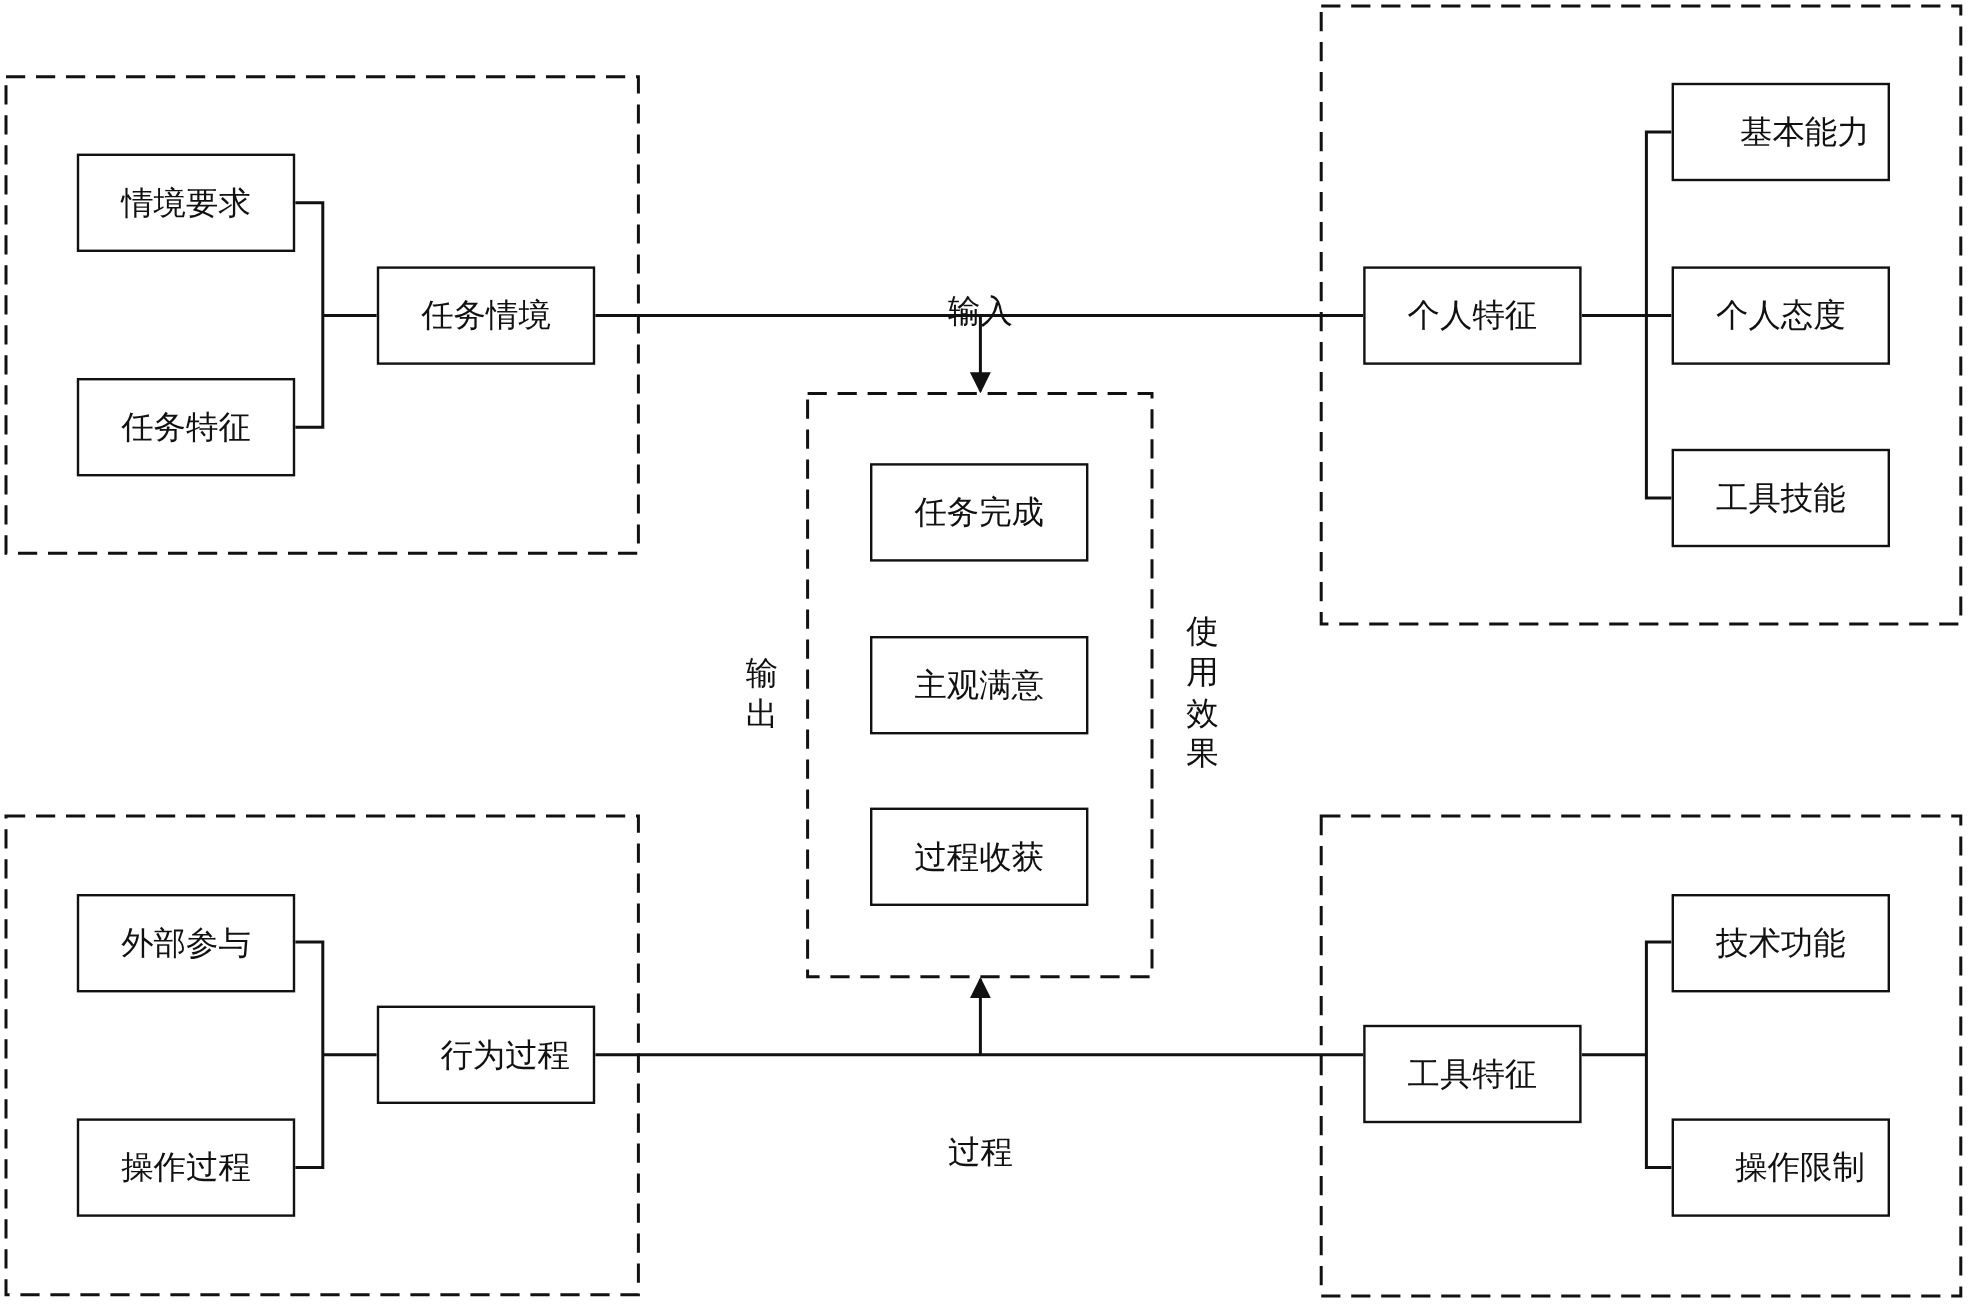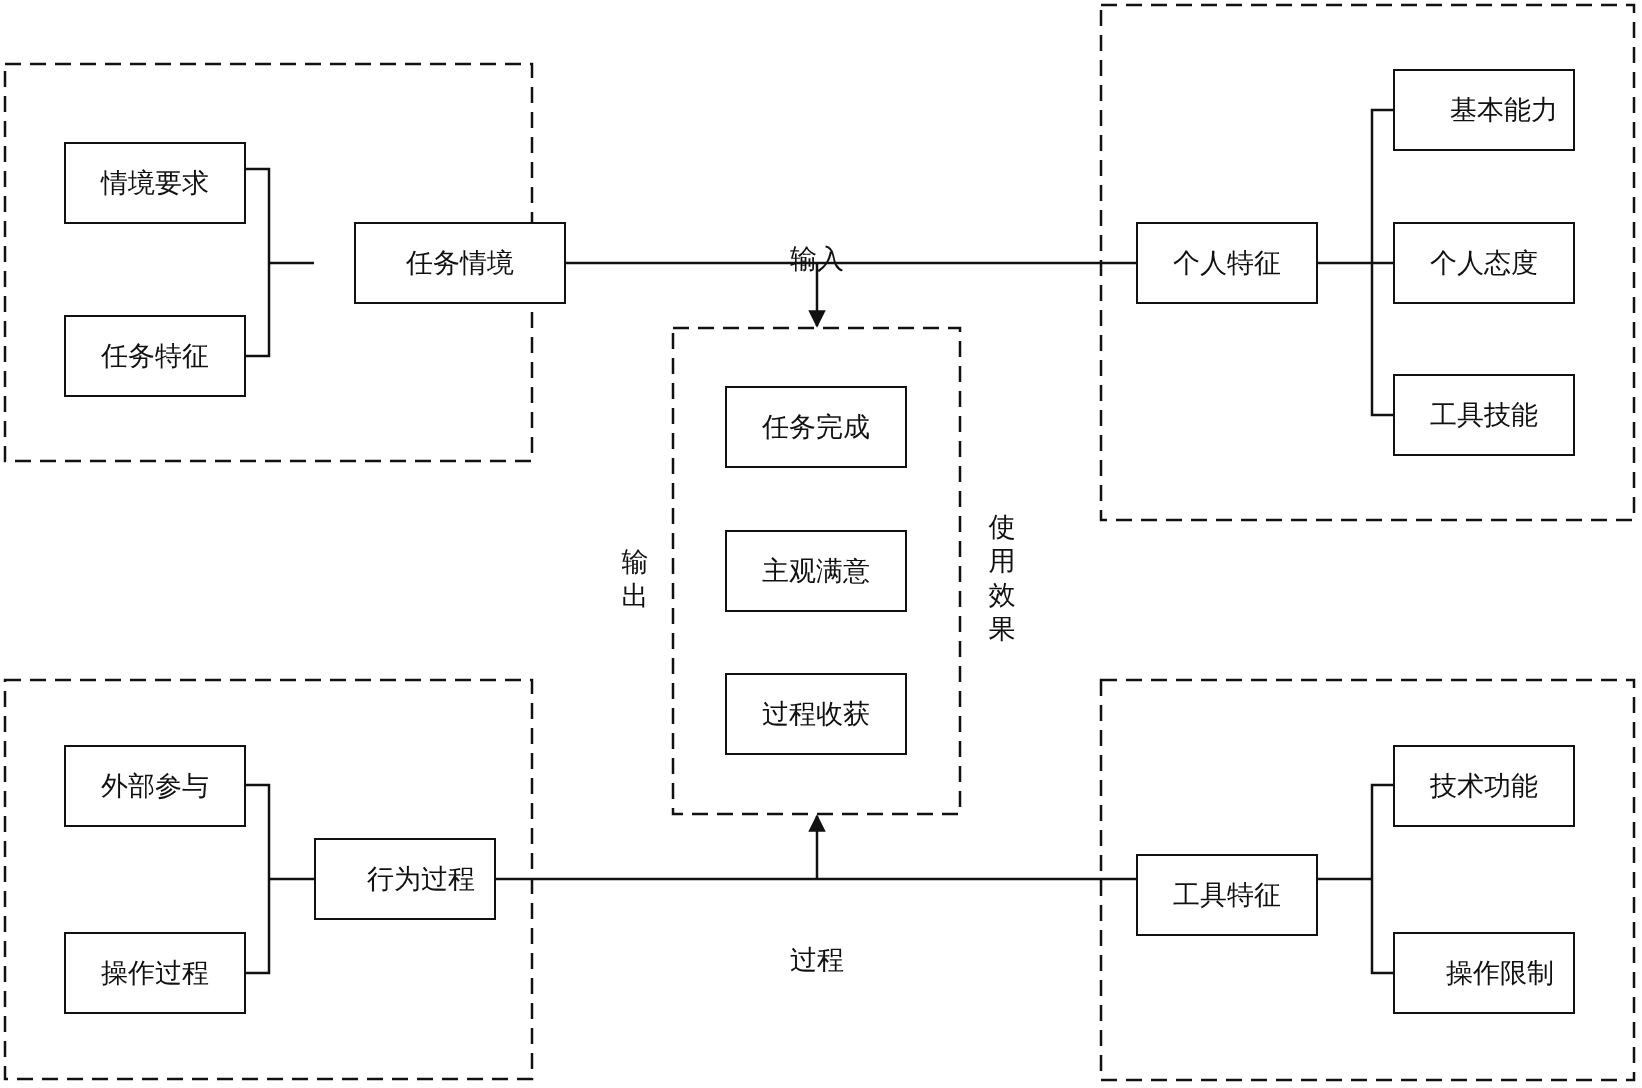--- a/index.html
+++ b/index.html
@@ -39,23 +39,23 @@
     <path d="M1393,785 H1372 V973 H1393 M1318,879 H1372"></path>
 
     <line x1="496" y1="263" x2="1136" y2="263"></line>
     <line x1="496" y1="879" x2="1136" y2="879"></line>
 
     <line x1="817" y1="263" x2="817" y2="326" marker-end="url(#arrow)"></line>
     <line x1="817" y1="879" x2="817" y2="816" marker-end="url(#arrow)"></line>
   </g>
 </svg>
 
-<div class="box" style="left:64px;top:128px;width:182px;height:82px;margin-top:14px;">情境要求</div>
+<div class="box" style="left:64px;top:128px;width:182px;height:82px;">情境要求</div>
 <div class="box" style="left:64px;top:315px;width:182px;height:82px;">任务特征</div>
-<div class="box" style="left:314px;top:222px;width:212px;height:82px;margin-left:40px;">任务情境</div>
+<div class="box" style="left:314px;top:222px;width:182px;height:82px;">任务情境</div>
 
 <div class="box" style="left:1136px;top:222px;width:182px;height:82px;">个人特征</div>
 <div class="box" style="left:1393px;top:69px;width:182px;height:82px;padding-left:40px;">基本能力</div>
 <div class="box" style="left:1393px;top:222px;width:182px;height:82px;">个人态度</div>
 <div class="box" style="left:1393px;top:374px;width:182px;height:82px;">工具技能</div>
 
 <div class="box" style="left:725px;top:386px;width:182px;height:82px;">任务完成</div>
 <div class="box" style="left:725px;top:530px;width:182px;height:82px;">主观满意</div>
 <div class="box" style="left:725px;top:673px;width:182px;height:82px;">过程收获</div>
 

